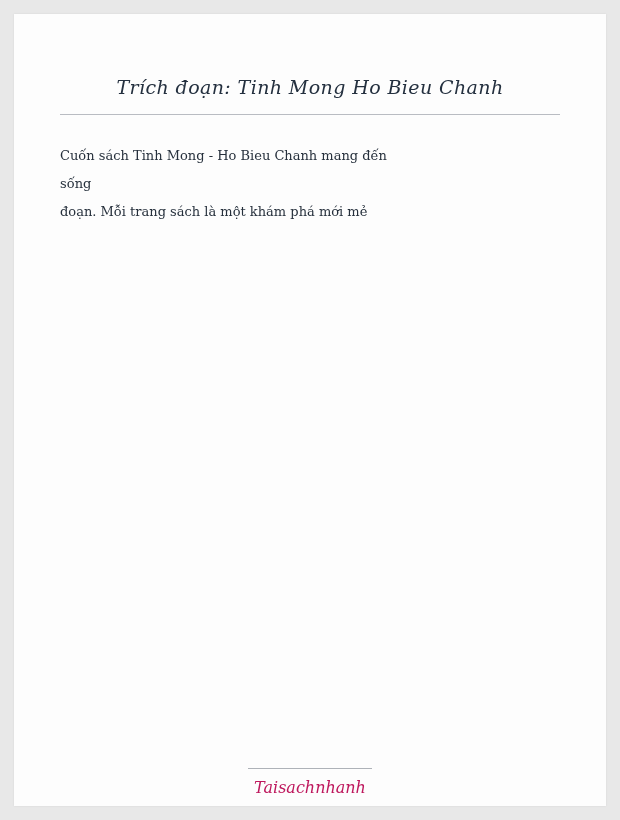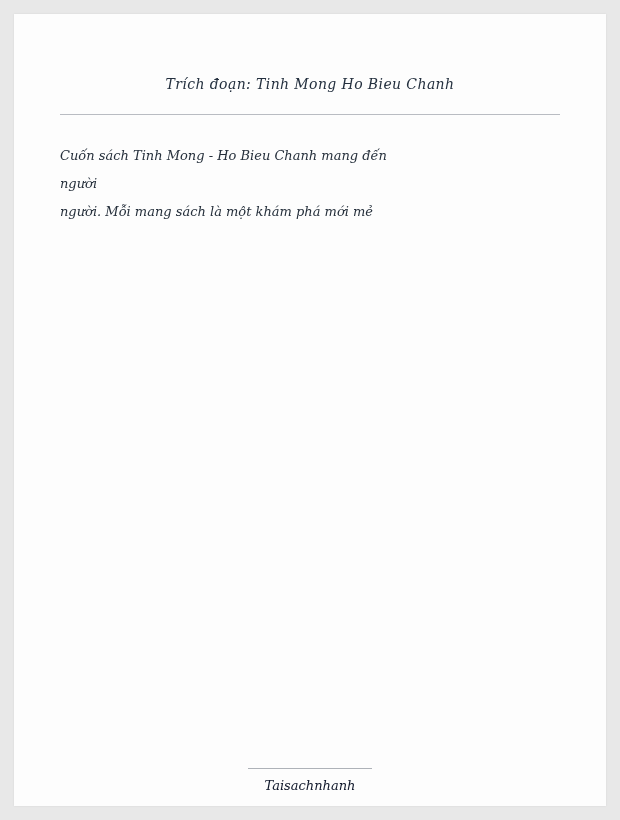--- a/index.html
+++ b/index.html
@@ -29,40 +29,39 @@
     height: 100%;
   }
   .doc-title {
     position: absolute;
     left: 0;
     right: 0;
     top: 62px;
     text-align: center;
     font-family: "DejaVu Serif", serif;
     font-style: italic;
-    font-size: 14px;
+    font-size: 19px;
     letter-spacing: 0.4px;
     color: #24303f;
     white-space: nowrap;
   }
   .title-rule {
     position: absolute;
     left: 46px;
     right: 46px;
     top: 100px;
     height: 1px;
     background: #b9bcc2;
   }
   .body-text {
     position: absolute;
     left: 46px;
     top: 128px;
     width: 470px;
     font-family: "DejaVu Serif", serif;
-    font-style: italic;
     font-size: 13px;
     line-height: 28px;
     color: #26303c;
   }
   .body-text .line {
     display: block;
     white-space: nowrap;
   }
   .footer-rule {
     position: absolute;
@@ -74,37 +73,37 @@
     background: #aeb2b8;
   }
   .footer-text {
     position: absolute;
     left: 0;
     right: 0;
     top: 764px;
     text-align: center;
     font-family: "DejaVu Serif", serif;
     font-style: italic;
-    font-size: 13px;
-    color: #0f172a;
+    font-size: 16px;
+    color: #be185d;
   }
 </style>
 </head>
 <body>
 
 <div class="page">
   <div class="page-inner">
 
     <div class="doc-title">Trích đoạn: Tinh Mong Ho Bieu Chanh</div>
 
     <div class="title-rule"></div>
 
     <div class="body-text">
       <span class="line">Cuốn sách Tinh Mong - Ho Bieu Chanh mang đến</span>
-      <span class="line">người</span>
-      <span class="line">người. Mỗi mang sách là một khám phá mới mẻ</span>
+      <span class="line">sống</span>
+      <span class="line">đoạn. Mỗi trang sách là một khám phá mới mẻ</span>
     </div>
 
     <div class="footer-rule"></div>
     <div class="footer-text">Taisachnhanh</div>
 
   </div>
 </div>
 
 </body></html>

